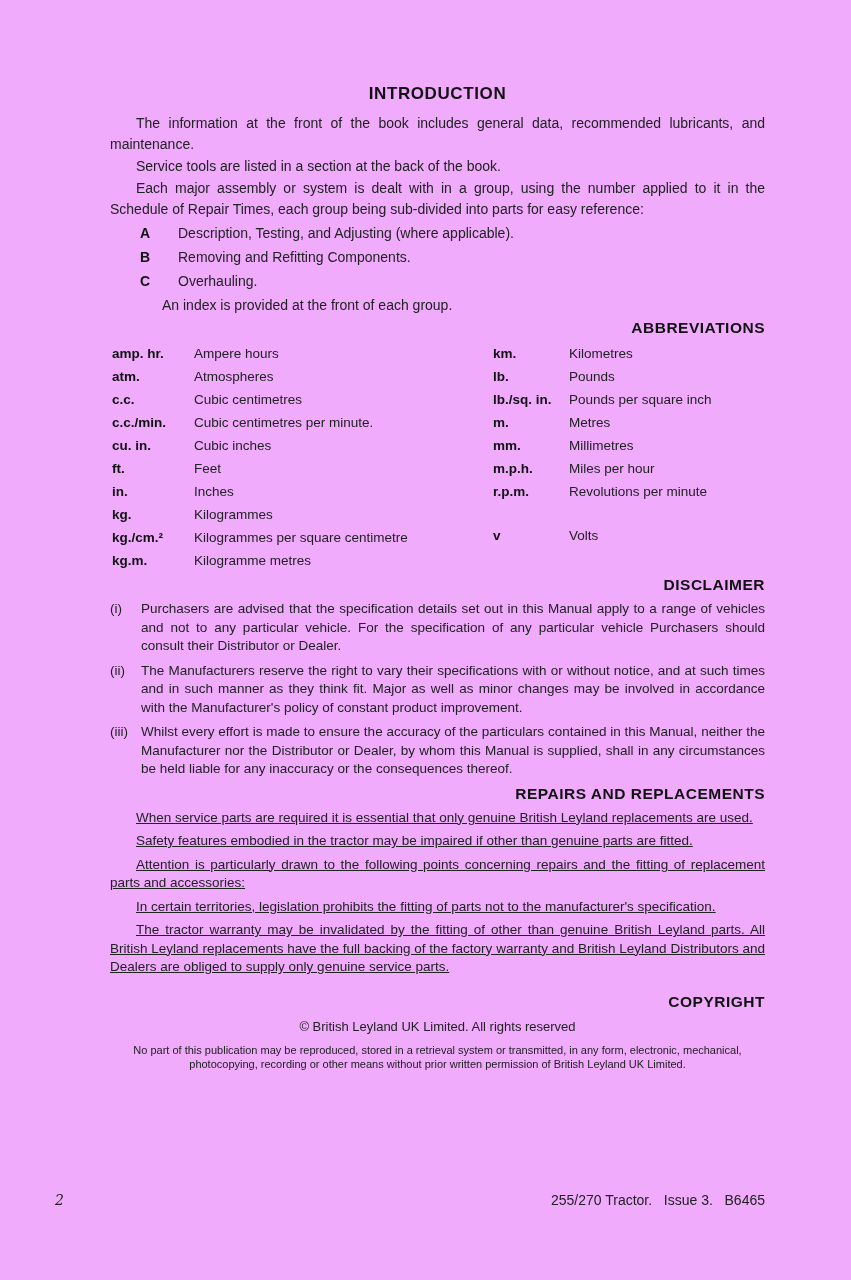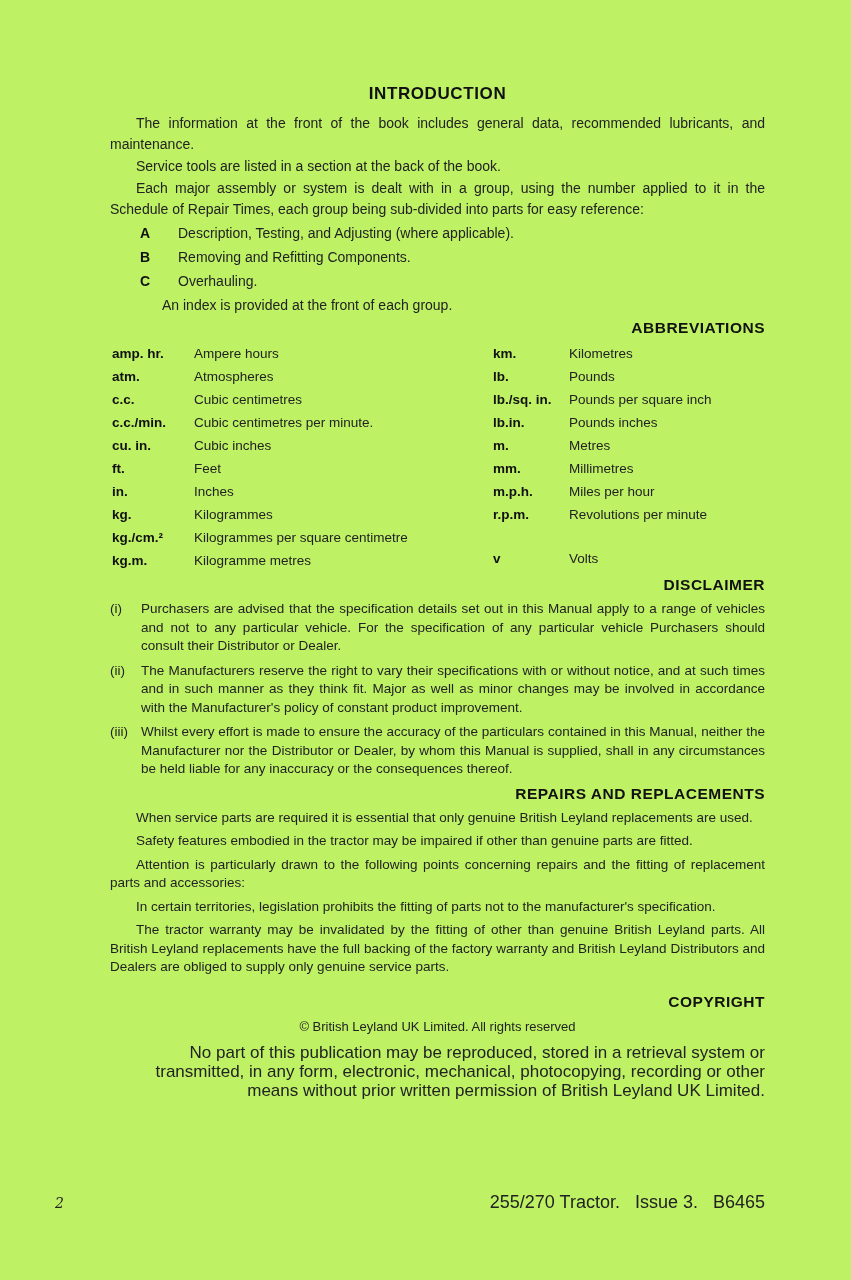--- a/index.html
+++ b/index.html
@@ -2,21 +2,21 @@
 <html><head>
 <meta charset="utf-8">
 <style>
   * { margin: 0; padding: 0; box-sizing: border-box; }
   html, body { background: #e8e8e6; }
   .page {
     position: relative;
     width: 851px;
     height: 1280px;
     margin: 0 auto;
-    background: #bef264;
+    background: #f0abfc;
     color: #222;
     font-family: "Liberation Sans", sans-serif;
     overflow: hidden;
   }
   .content {
     padding: 84px 86px 0 110px; 
   }
   h1.doc-title {
     text-align: center;
     font-size: 17px;
@@ -62,43 +62,44 @@
   .disc-num { flex: 0 0 31px; }
   .disc-text { flex: 1; text-align: justify; text-align-last: left; }
 
   .repairs p.para {
     font-size: 13.5px;
     line-height: 18.5px;
     text-align: justify;
     text-align-last: left;
     text-indent: 26px;
     margin-bottom: 5px;
+    text-decoration: underline;
   }
 
   .copyright { margin-top: 16px; }
   .copyright h2.section-title { margin-bottom: 8px; }
   .copyright-line { text-align: center; font-size: 13px; margin-bottom: 9px; }
   .small-print {
-    text-align: right;
-    font-size: 17px;
-    line-height: 19px;
+    text-align: center;
+    font-size: 11px;
+    line-height: 14px;
     max-width: 665px;
     margin: 0 auto;
   }
   .footer {
     position: absolute;
     left: 55px;
     right: 86px;
     top: 1192px;
     display: flex;
     justify-content: space-between;
     align-items: baseline;
   }
   .page-num { font-family: "DejaVu Serif", serif; font-style: italic; font-size: 14px; }
-  .footer-right { font-size: 18px; color: #222; }
+  .footer-right { font-size: 14px; color: #222; }
 </style>
 </head>
 <body>
 
 <div class="page">
   <div class="content">
 
     <div class="intro">
       <h1 class="doc-title">INTRODUCTION</h1>
       <p class="para">The information at the front of the book includes general data, recommended lubricants, and maintenance.</p>
@@ -172,24 +173,20 @@
               <span class="abbr-term">km.</span>
               <span class="abbr-meaning">Kilometres</span>
             </div>
           <div class="abbr-row">
               <span class="abbr-term">lb.</span>
               <span class="abbr-meaning">Pounds</span>
             </div>
           <div class="abbr-row">
               <span class="abbr-term">lb./sq. in.</span>
               <span class="abbr-meaning">Pounds per square inch</span>
-            </div>
-          <div class="abbr-row">
-              <span class="abbr-term">lb.in.</span>
-              <span class="abbr-meaning">Pounds inches</span>
             </div>
           <div class="abbr-row">
               <span class="abbr-term">m.</span>
               <span class="abbr-meaning">Metres</span>
             </div>
           <div class="abbr-row">
               <span class="abbr-term">mm.</span>
               <span class="abbr-meaning">Millimetres</span>
             </div>
           <div class="abbr-row">

